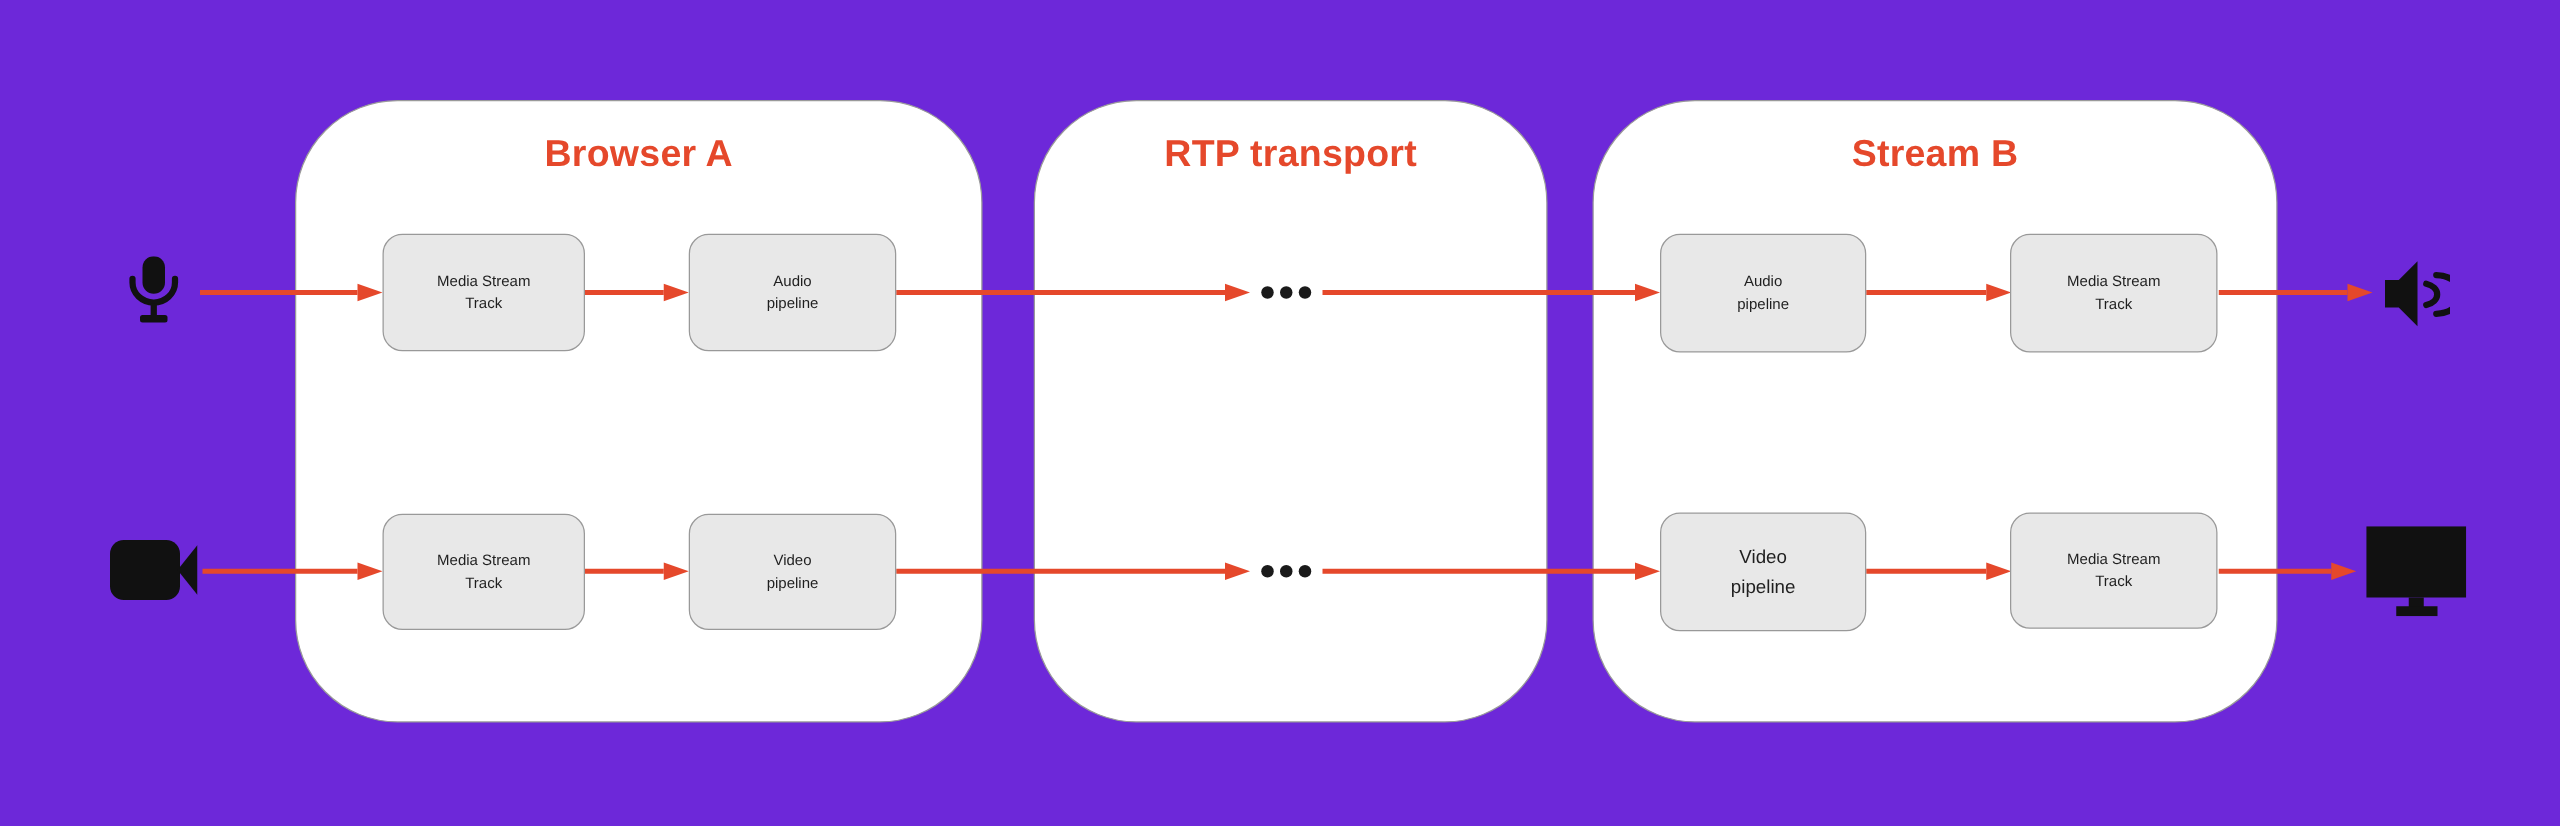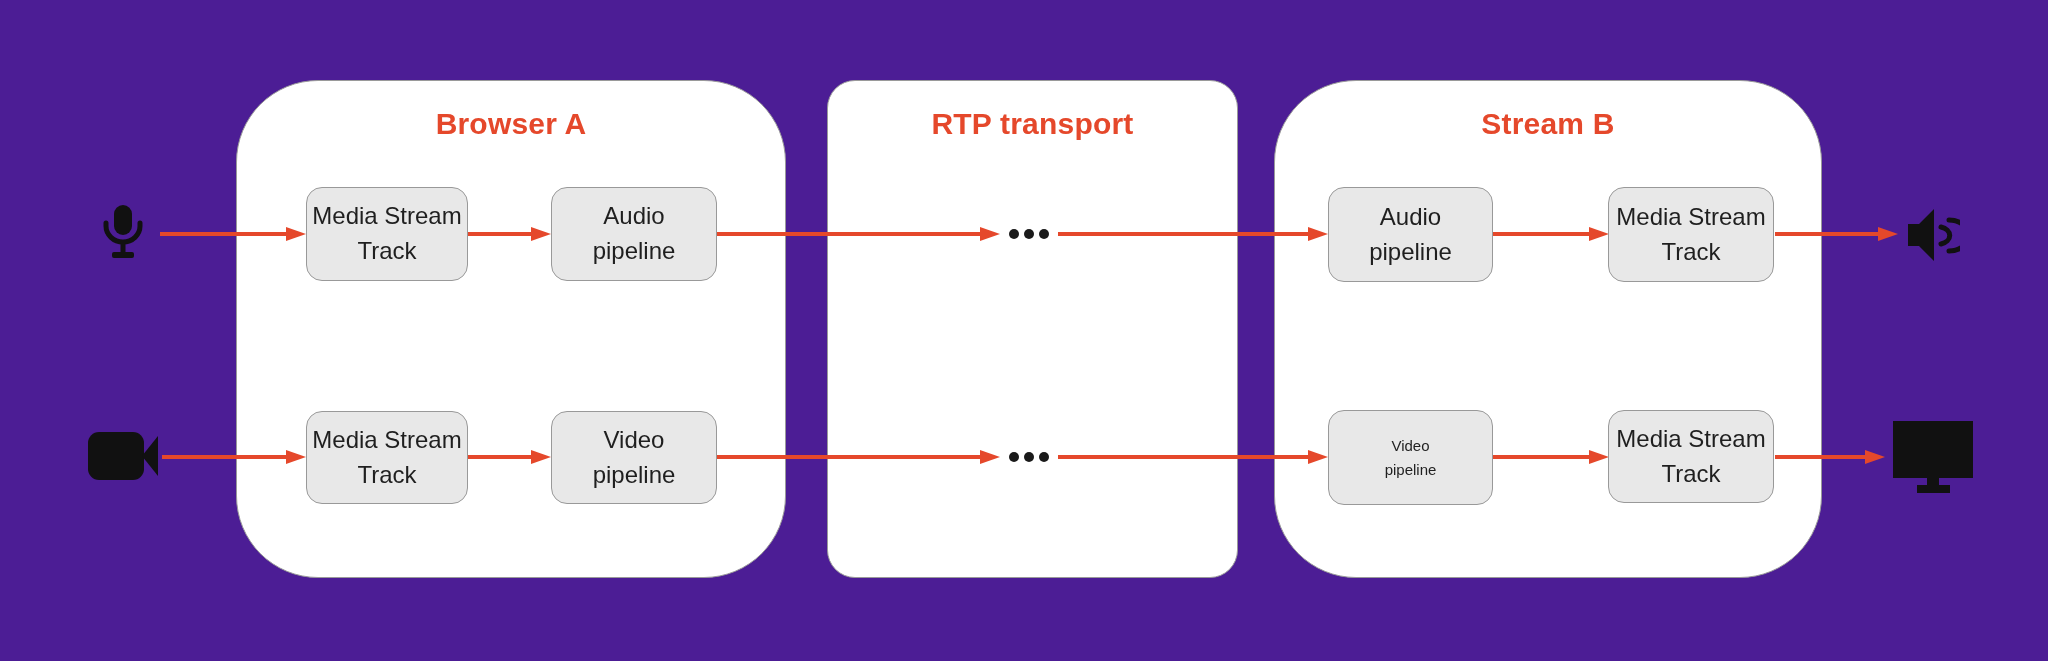--- a/index.html
+++ b/index.html
@@ -5,39 +5,39 @@
   :root{
     --accent:#E5482B;
     --node-fill:#E8E8E8;
     --node-border:#999999;
     --group-border:#9A9A9A;
     --ink:#1F1F1F;
     --icon:#111111;
   }
   html,body{margin:0;padding:0;background:#ffffff;}
   .canvas{
-    position:relative;width:2048px;height:661px;background:#4c1d95;
+    position:relative;width:2048px;height:661px;background:#6d28d9;
     font-family:"Liberation Sans","DejaVu Sans",sans-serif;overflow:hidden;
   }
   .group{
     position:absolute;top:80px;height:498px;background:#ffffff;
     border:1px solid var(--group-border);border-radius:82px;box-sizing:border-box;
   }
   #group-a{left:236px;width:550px;}
-  #group-rtp{left:827px;width:411px;border-radius:28px;}
+  #group-rtp{left:827px;width:411px;}
   #group-b{left:1274px;width:548px;}
   .group-title{
     position:absolute;top:26px;left:0;right:0;text-align:center;
     font-size:30px;font-weight:700;color:var(--accent);letter-spacing:0.2px;
   }
   .node{
     position:absolute;display:flex;align-items:center;justify-content:center;
     background:var(--node-fill);border:1px solid var(--node-border);border-radius:16px;
     box-sizing:border-box;text-align:center;color:var(--ink);
-    font-size:24px;line-height:1.45;white-space:pre-line;
+    font-size:12px;line-height:1.45;white-space:pre-line;
   }
   .node.small{font-size:15px;line-height:1.6;}
   .arrow{position:absolute;height:4px;background:var(--accent);}
   .arrow::after{
     content:"";position:absolute;left:100%;top:-5px;width:0;height:0;
     border-left:20px solid var(--accent);
     border-top:7px solid transparent;border-bottom:7px solid transparent;
   }
   .ellipsis{position:absolute;display:flex;gap:5px;}
   .ellipsis .dot{width:10px;height:10px;border-radius:50%;background:#1a1a1a;}

